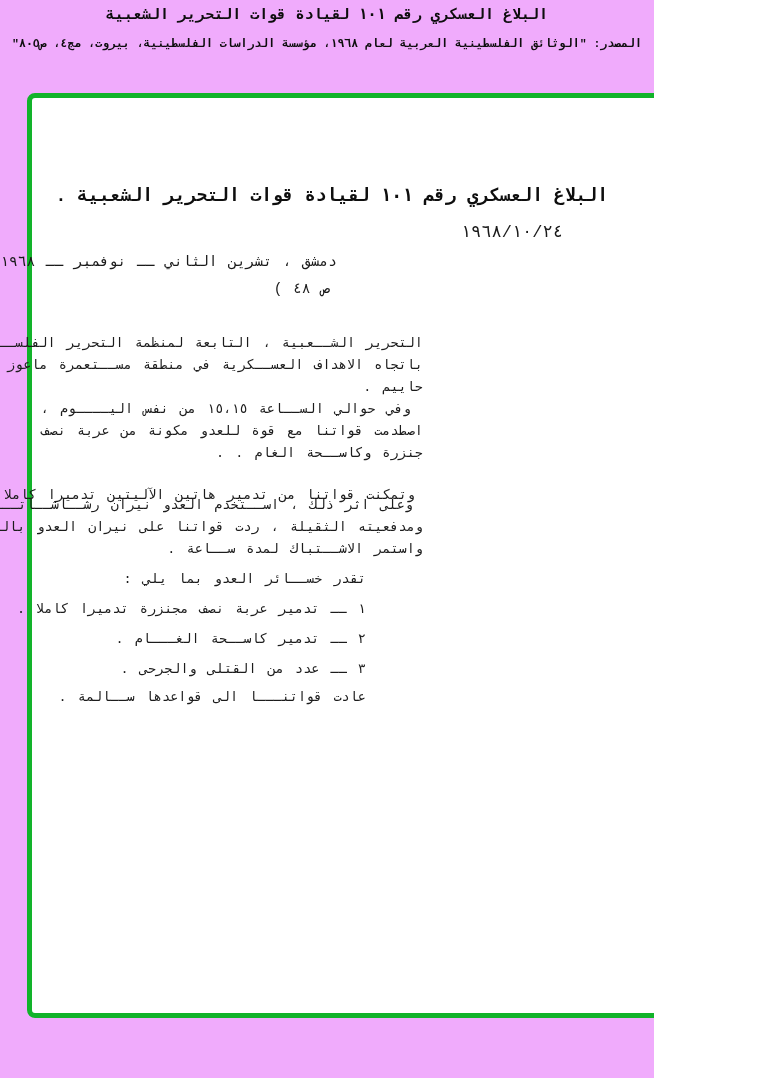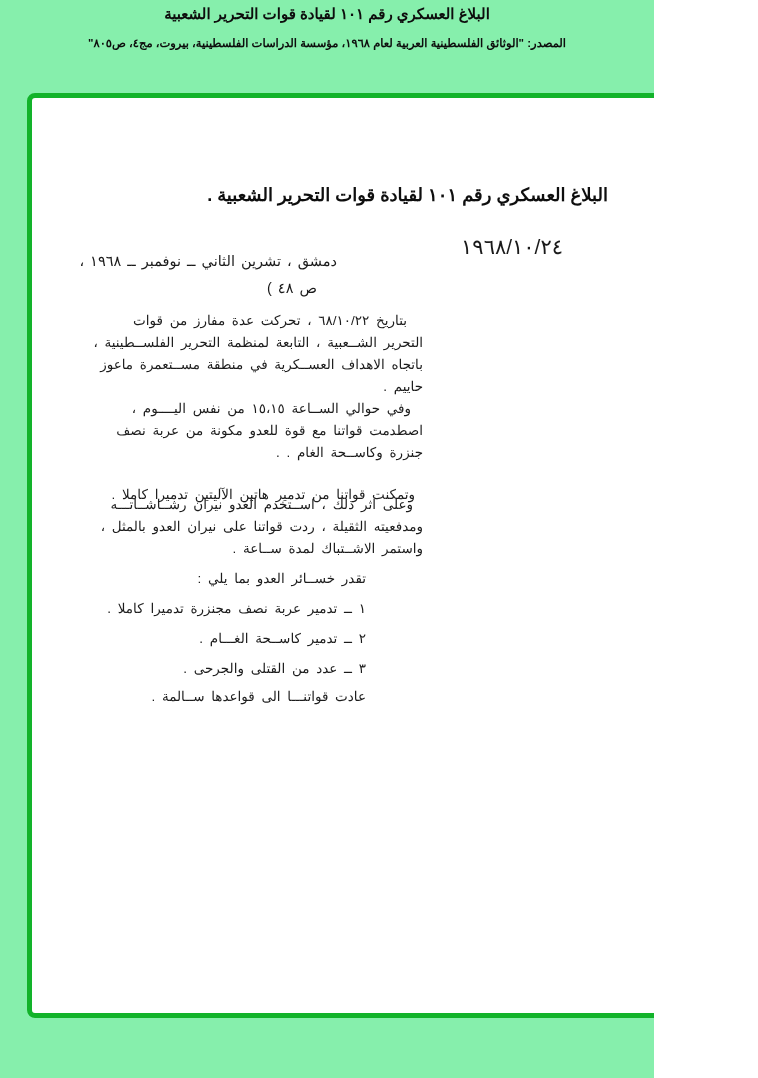--- a/index.html
+++ b/index.html
@@ -1,39 +1,39 @@
 <!DOCTYPE html>
 <html lang="ar"><head>
 <meta charset="utf-8">
 <style>
   html,body { margin:0; padding:0; background:#ffffff; }
   .page {
-    position:relative; width:654px; height:1078px; background:#86efac;
-    font-family:Liberation Sans, sans-serif; direction:rtl; color:#151515;
+    position:relative; width:654px; height:1078px; background:#f0abfc;
+    font-family:Liberation Mono, monospace; direction:rtl; color:#151515;
     overflow:hidden;
   }
   .hdr1 {
     position:absolute; top:5px; left:0; right:0; text-align:center;
     font-size:15px; font-weight:bold; letter-spacing:0; color:#0d0d0d;
   }
   .hdr2 {
     position:absolute; top:36px; left:0; right:0; text-align:center;
     font-size:11.5px; font-weight:bold; color:#0d0d0d;
   }
   .frame {
     position:absolute; left:27px; top:93px; width:701px; height:925px;
     border:5px solid #12b32a; border-radius:8px; background:#ffffff;
     box-sizing:border-box;
   }
   .doc-title {
     position:absolute; top:184px; right:46px; font-size:18px;
     font-weight:bold; white-space:nowrap; color:#0e0e0e;
   }
   .doc-date {
-    position:absolute; top:235px; right:91px; font-size:21px;
+    position:absolute; top:221px; right:91px; font-size:17px;
     white-space:nowrap; color:#1a1a1a;
   }
   .cite-line {
     position:absolute; font-size:14.5px; white-space:nowrap; color:#1a1a1a;
     word-spacing:2px;
   }
   .bl {
     position:absolute; font-size:13.5px; white-space:nowrap; color:#1c1c1c;
     word-spacing:3px; right:231px;
   }
@@ -49,23 +49,22 @@
 
   <div class="hdr1">البلاغ العسكري رقم ١٠١ لقيادة قوات التحرير الشعبية</div>
   <div class="hdr2">المصدر: "الوثائق الفلسطينية العربية لعام ١٩٦٨، مؤسسة الدراسات الفلسطينية، بيروت، مج٤، ص٨٠٥"</div>
 
   <div class="frame"></div>
 
   <div class="doc-title">البلاغ العسكري رقم ١٠١ لقيادة قوات التحرير الشعبية .</div>
   <div class="doc-date">١٩٦٨/١٠/٢٤</div>
 
   <div class="cite-line" style="top:253px; right:317px;">دمشق ، تشرين الثاني ــ نوفمبر ــ ١٩٦٨ ،</div>
-  <div class="cite-line" style="top:280px; right:337px;">ص ٤٨ )</div>
+  <div class="cite-line" style="top:280px; right:324px;">ص ٤٨ )</div>
 
-  <div class="bl" style="top:312px; right:247px;">بتاريخ ٦٨/١٠/٢٢ ، تحركت عدة مفارز من قوات</div>
   <div class="bl" style="top:334px;">التحرير الشــعبية ، التابعة لمنظمة التحرير الفلســطينية ،</div>
   <div class="bl" style="top:356px;">باتجاه الاهداف العســكرية في منطقة مســتعمرة ماعوز</div>
   <div class="bl" style="top:378px;">حاييم .</div>
 
   <div class="bl" style="top:400px; right:243px;">وفي حوالي الســاعة ١٥،١٥ من نفس اليــــوم ،</div>
   <div class="bl" style="top:422px;margin-left:8px;">اصطدمت قواتنا مع قوة للعدو مكونة من عربة نصف</div>
   <div class="bl" style="top:444px;">جنزرة وكاســحة الغام . .</div>
 
   <div class="bl" style="top:470px; right:239px;margin-top:16px;">وتمكنت قواتنا من تدمير هاتين الآليتين تدميرا كاملا .</div>
 

